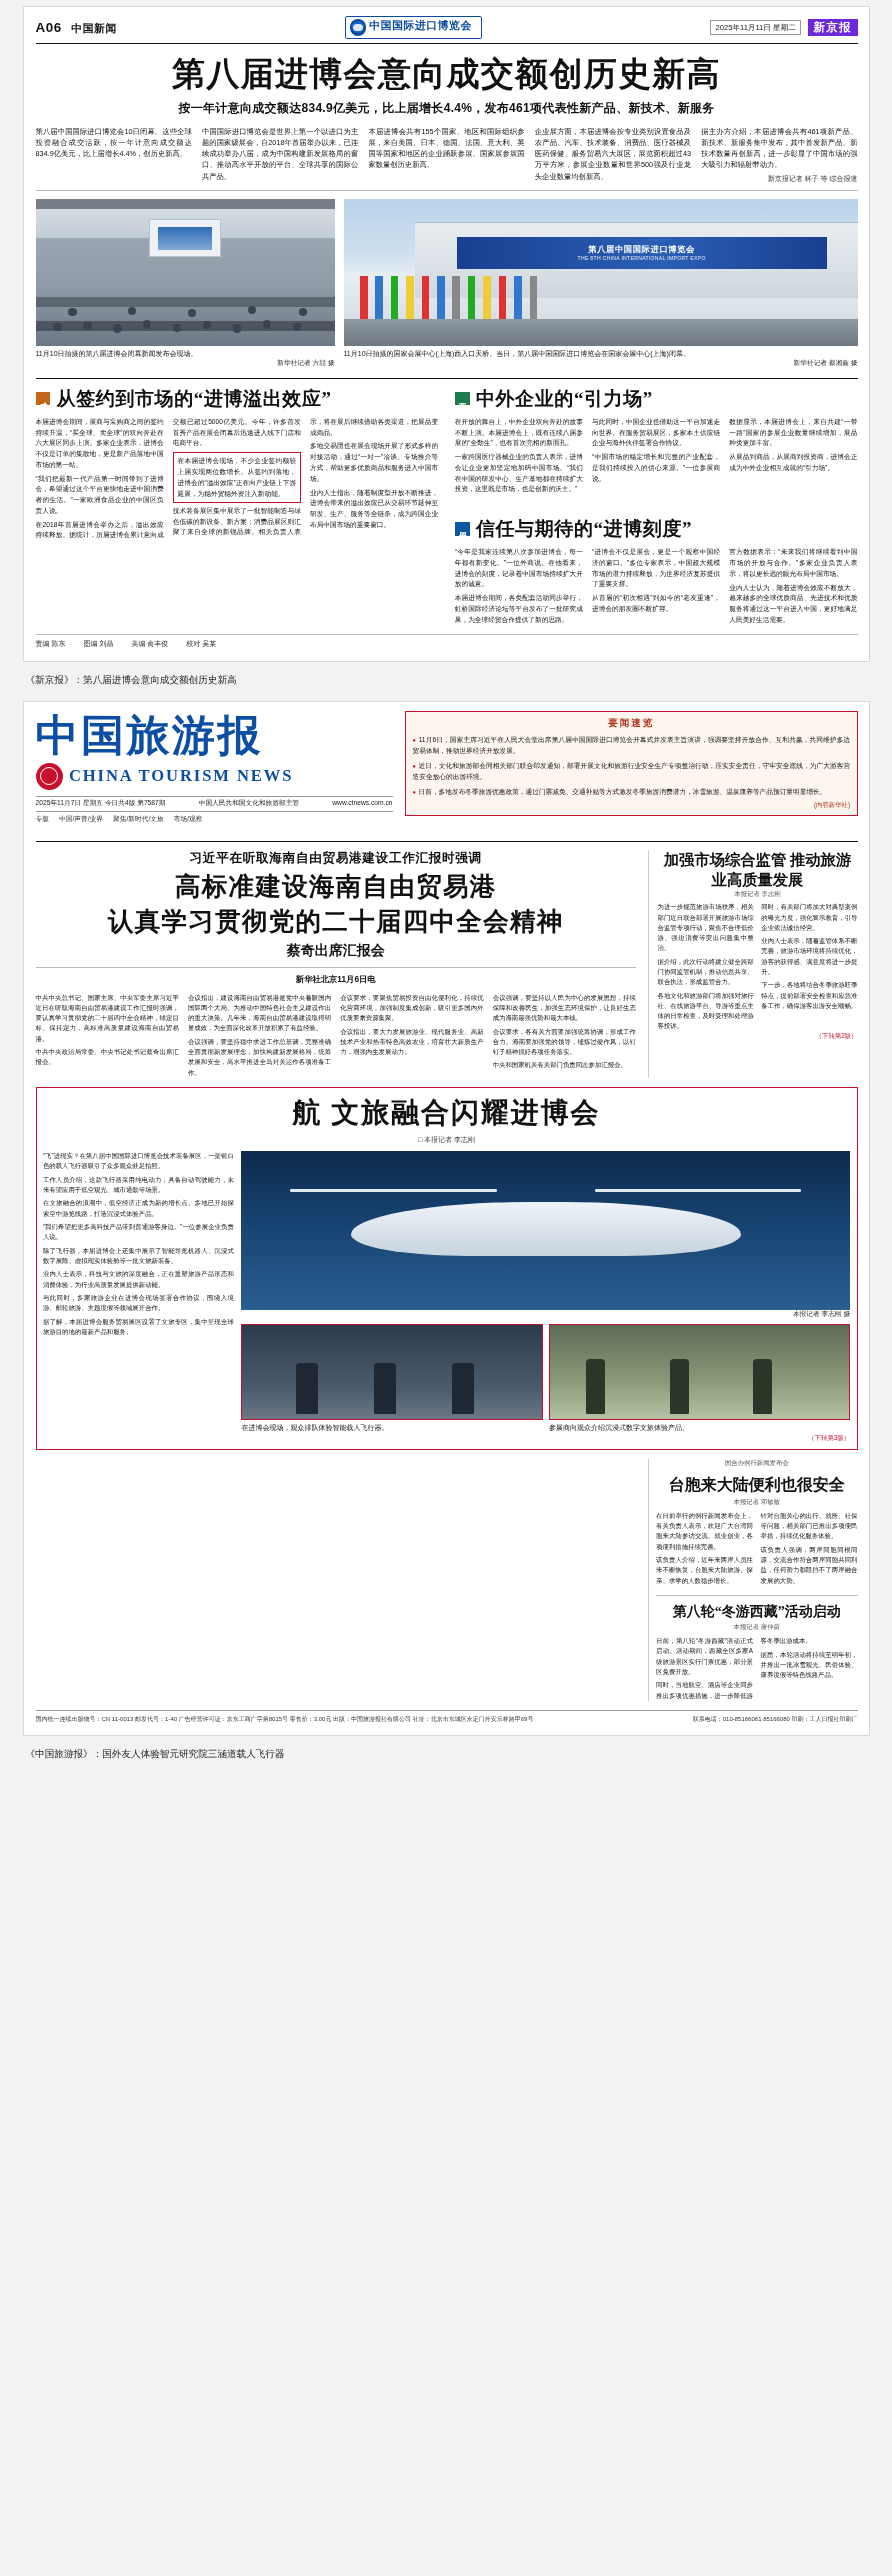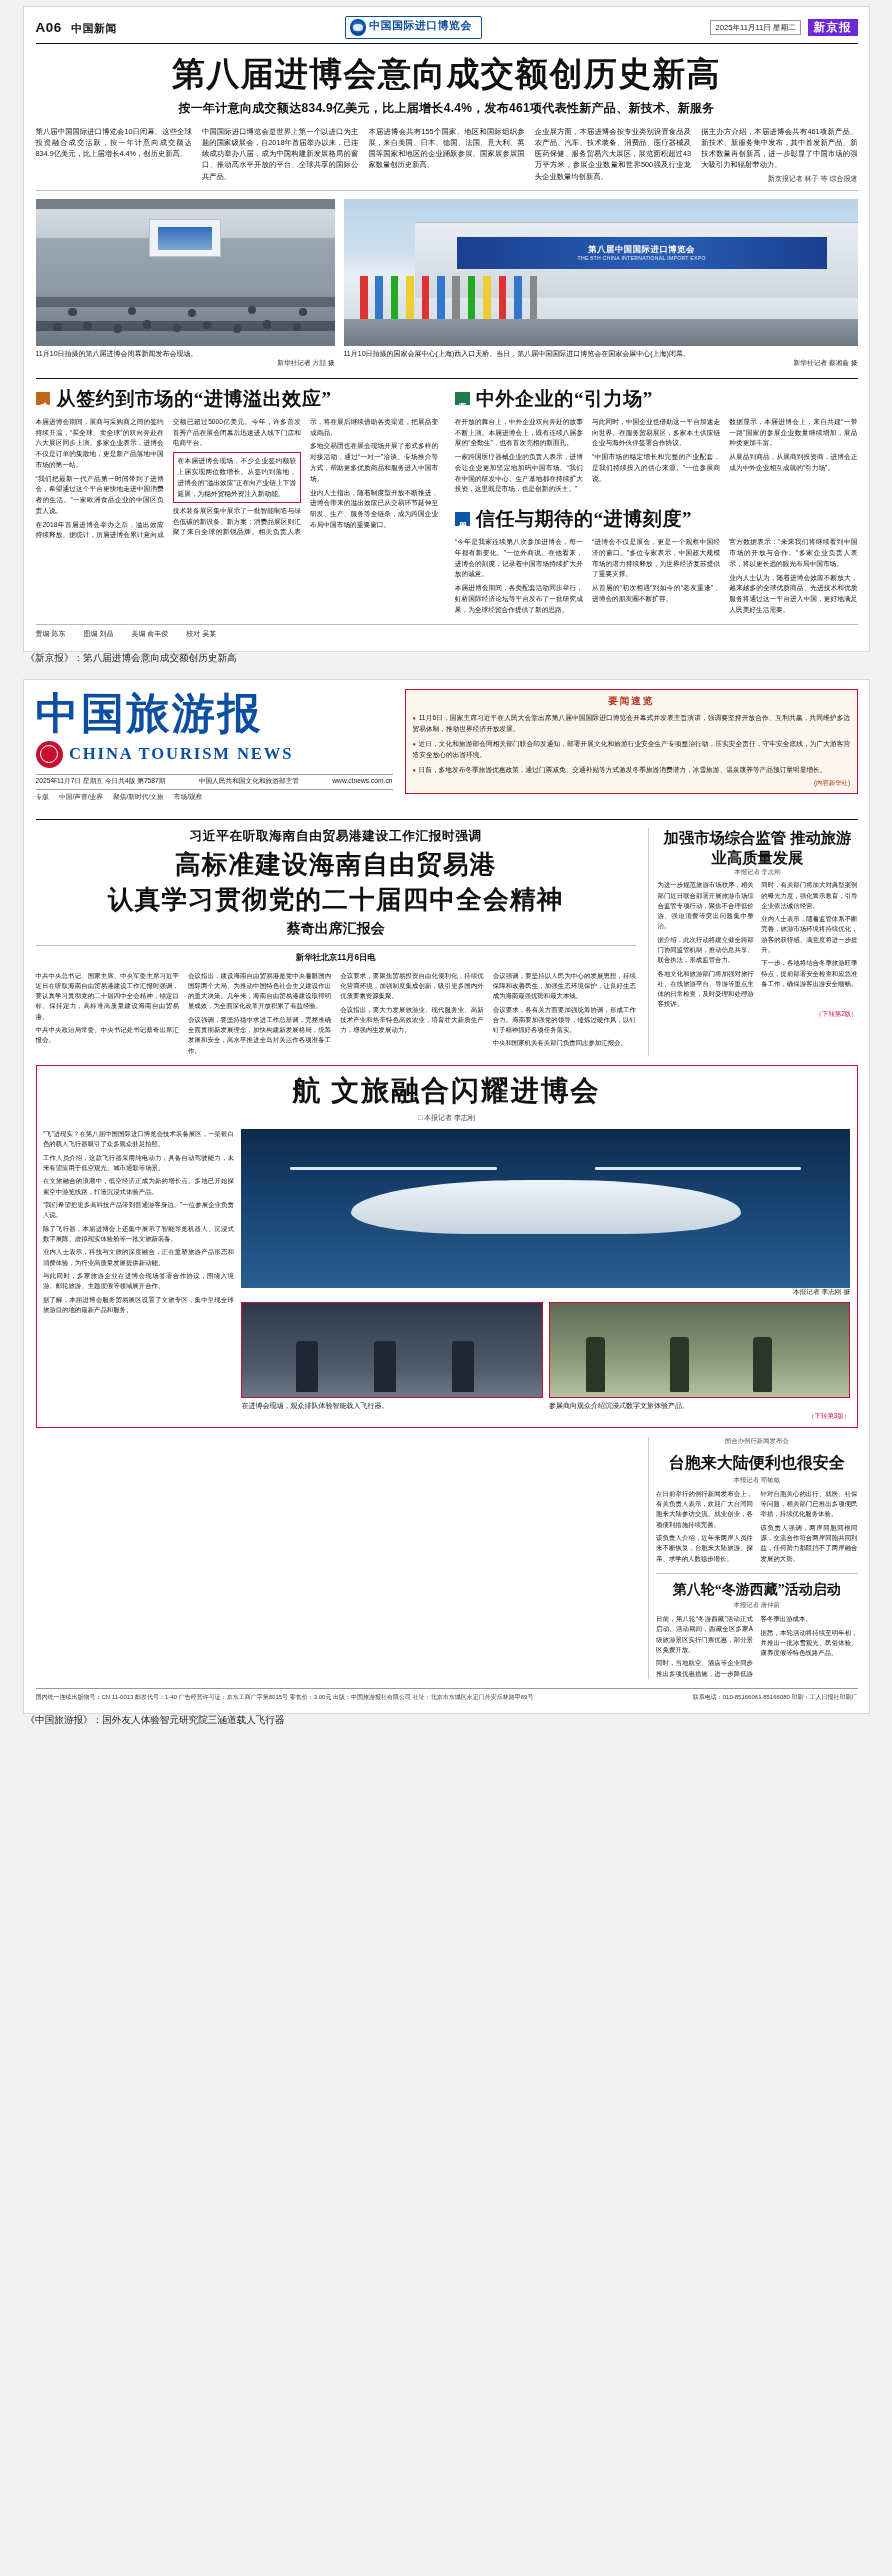--- a/index.html
+++ b/index.html
@@ -15,21 +15,21 @@
   
   .paper {
     width: 847px;
     margin: 6.4px auto 0 auto;
     background: #fff;
     border: 0.6px solid #d8d8d8;
     padding: 9px 11.5px 11.5px 11.5px;
   }
   .caption-line {
     width: 847px;
-    margin: 0 auto 14px auto;
+    margin: 12px auto 14px auto;
     font-size: 9.6px;
     color: #222;
     padding-left: 2.5px;
   }
 
   
   .p1-topbar {
     display: flex;
     align-items: center;
     justify-content: space-between;
@@ -277,21 +277,21 @@
   .p2-kicker { text-align:center; font-size: 12.7px; font-weight: bold; letter-spacing: 0.6px; }
   .p2-h1 {
     text-align:center; font-family:"Liberation Serif", serif;
     font-size: 25.5px; font-weight: bold; letter-spacing: 1.3px;
     margin: 5.1px 0 1.3px 0; line-height: 1.18;
   }
   .p2-h2 {
     text-align:center; font-size: 14px; font-weight: bold; margin-top: 5.1px;
   }
   .p2-right-h {
-    text-align:center; font-family:Liberation Sans, sans-serif;
+    text-align:center; font-family:Liberation Serif, serif;
     font-size: 15.3px; font-weight: bold; line-height: 1.3;
   }
   .p2-cols4 {
     column-count: 4; column-gap: 9px;
     font-size: 6.4px; line-height: 1.6; text-align: justify;
     margin-top: 7.6px;
   }
   .p2-cols4 p { margin: 0 0 3.2px 0; }
   .p2-cols2 {
     column-count: 2; column-gap: 7.6px;
@@ -476,21 +476,21 @@
         </div>
         <div class="sec-body two">
           <p>在开放的舞台上，中外企业双向奔赴的故事不断上演。本届进博会上，既有连续八届参展的“全勤生”，也有首次亮相的新面孔。</p>
           <p>一家跨国医疗器械企业的负责人表示，进博会让企业更加坚定地加码中国市场。“我们在中国的研发中心、生产基地都在持续扩大投资，这里既是市场，也是创新的沃土。”</p>
           <p>与此同时，中国企业也借助这一平台加速走向世界。在服务贸易展区，多家本土供应链企业与海外伙伴签署合作协议。</p>
           <p>“中国市场的稳定增长和完整的产业配套，是我们持续投入的信心来源。”一位参展商说。</p>
           <p>数据显示，本届进博会上，来自共建“一带一路”国家的参展企业数量继续增加，展品种类更加丰富。</p>
           <p>从展品到商品，从展商到投资商，进博会正成为中外企业相互成就的“引力场”。</p>
         </div>
 
-        <div class="sec-head" style="margin-top:11px">
+        <div class="sec-head" style="margin-top:21px">
           <div class="sec-tag">朋友圈扩容</div>
           <div class="sec-title">信任与期待的“进博刻度”</div>
         </div>
         <div class="sec-body two">
           <p>“今年是我家连续第八次参加进博会，每一年都有新变化。”一位外商说。在他看来，进博会的刻度，记录着中国市场持续扩大开放的诚意。</p>
           <p>本届进博会期间，各类配套活动同步举行，虹桥国际经济论坛等平台发布了一批研究成果，为全球经贸合作提供了新的思路。</p>
           <p>“进博会不仅是展会，更是一个观察中国经济的窗口。”多位专家表示，中国超大规模市场的潜力持续释放，为世界经济复苏提供了重要支撑。</p>
           <p>从首届的“初次相遇”到如今的“老友重逢”，进博会的朋友圈不断扩容。</p>
           <p>官方数据表示：“未来我们将继续看到中国市场的开放与合作。”多家企业负责人表示，将以更长远的眼光布局中国市场。</p>
           <p>业内人士认为，随着进博会效应不断放大，越来越多的全球优质商品、先进技术和优质服务将通过这一平台进入中国，更好地满足人民美好生活需要。</p>

